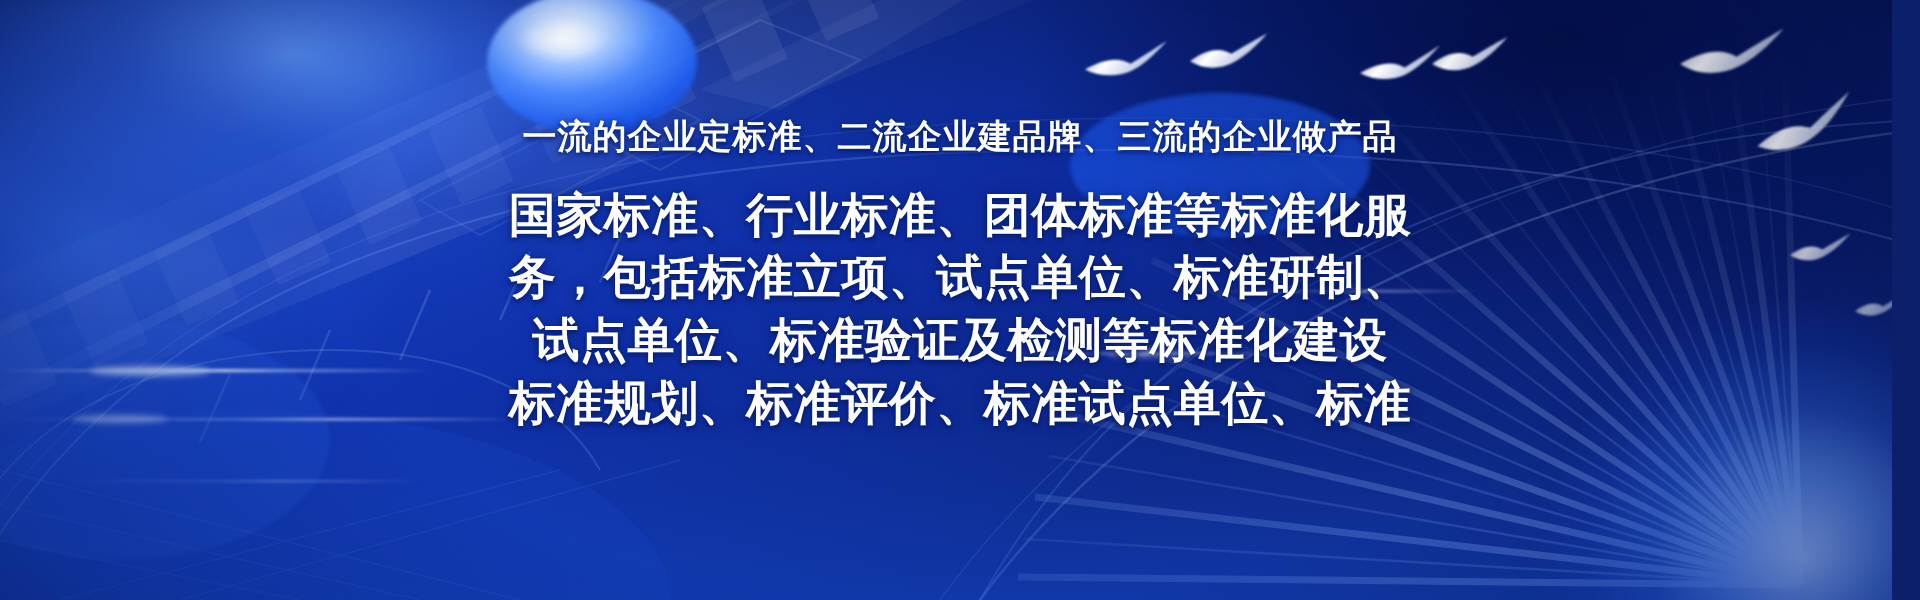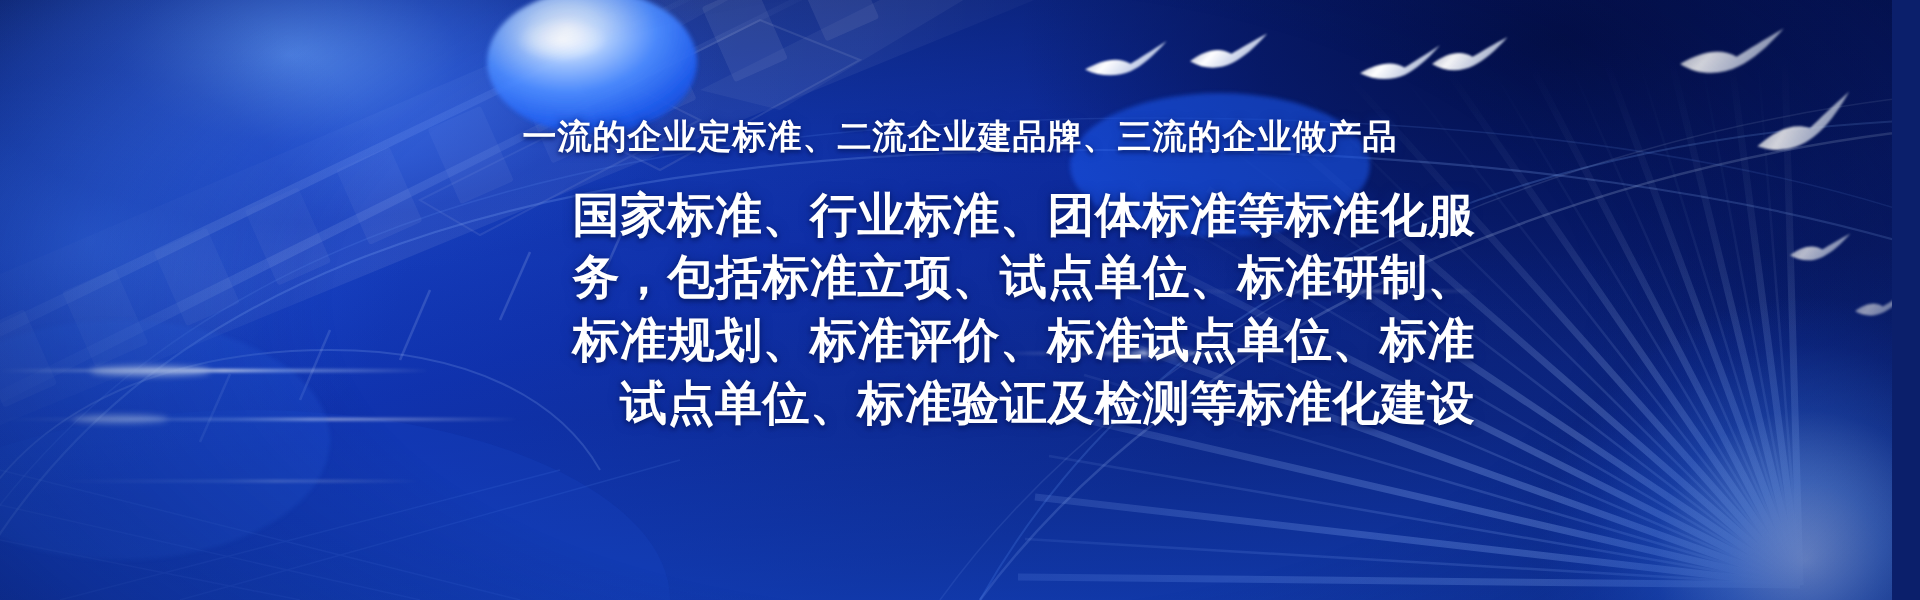--- a/index.html
+++ b/index.html
@@ -72,21 +72,21 @@
     margin:26px auto 0;
     width:1030px;
     font-size:47px;
     font-weight:700;
     line-height:1.34;
     color:#ffffff;
     text-align:center;
     text-shadow:0 0 12px rgba(8,35,130,.85), 0 2px 5px rgba(0,18,75,.8);
     letter-spacing:0.5px;
   }
-  #body-text .bline{display:block;text-align:right;}
+  #body-text .bline{display:block;}
 </style>
 </head>
 <body>
 
 <div id="banner">
 
   <div class="layer" id="bg-base"></div>
   <div class="layer" id="bg-dark-topcenter"></div>
   <div class="layer" id="bg-dark-topright"></div>
 
@@ -345,18 +345,18 @@
     </g>
   </svg>
 
   <div class="layer" id="bg-vignette"></div>
 
   <div id="text-block">
     <h1 id="headline">一流的企业定标准、二流企业建品牌、三流的企业做产品</h1>
     <div id="body-text">
       <span class="bline">国家标准、行业标准、团体标准等标准化服</span>
       <span class="bline">务，包括标准立项、试点单位、标准研制、</span>
+      <span class="bline">试点单位、标准验证及检测等标准化建设</span>
       <span class="bline">标准规划、标准评价、标准试点单位、标准</span>
-      <span class="bline">试点单位、标准验证及检测等标准化建设</span>
     </div>
   </div>
 
 </div>
 
 </body></html>

